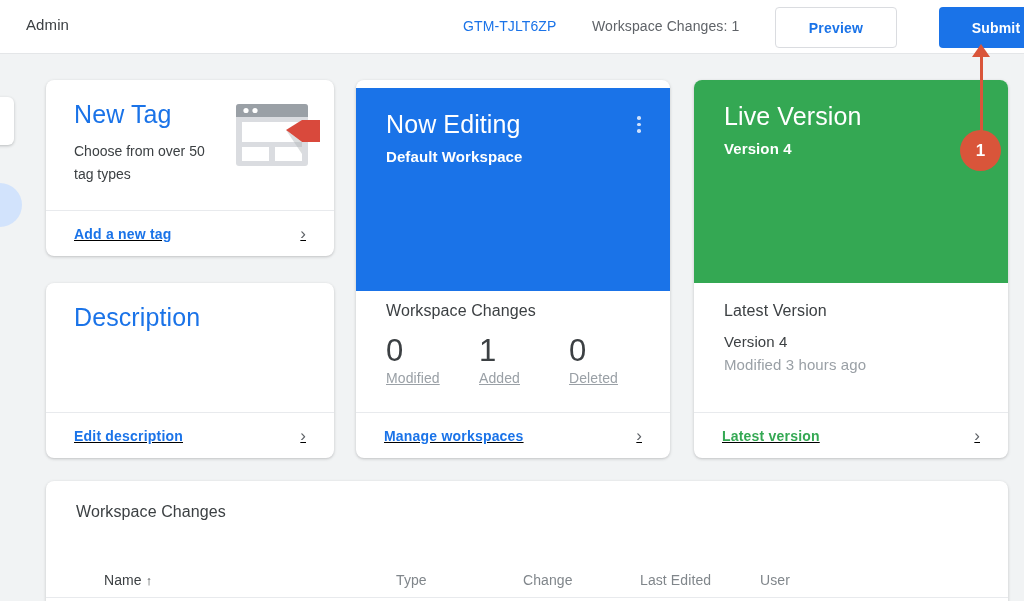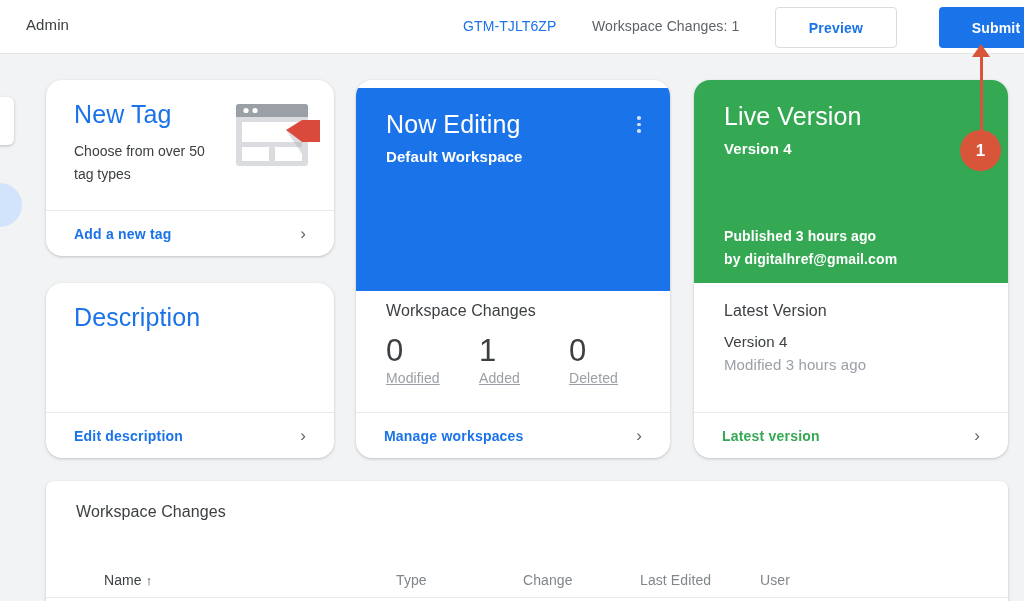--- a/index.html
+++ b/index.html
@@ -59,31 +59,32 @@
   .rail-circle {
     position: absolute; left: -22px; top: 183px;
     width: 44px; height: 44px; border-radius: 50%;
     background: #d2e3fc;
   }
 
   
   .card {
     position: absolute;
     background: #fff;
-    border-radius: 16px;
+    border-radius: 8px;
     box-shadow: 0 1px 2px rgba(60,64,67,.16), 0 1px 3px 1px rgba(60,64,67,.08);
     overflow: hidden;
   }
   .card-footer {
     position: absolute; left: 0; bottom: 0;
     width: 100%; height: 46px;
     border-top: 1px solid #e8eaed;
     display: flex; align-items: center;
     padding: 0 28px 0 28px;
     cursor: pointer;
+    text-decoration: underline;
   }
   .card-footer .flabel {
     font-size: 14px; font-weight: bold; letter-spacing: .2px;
   }
   .chev {
     margin-left: auto; color: #5f6368;
     font-size: 17px; line-height: 1;
   }
 
   
@@ -287,24 +288,20 @@
   <div class="card-footer">
     <span class="flabel" style="color:#1a73e8">Manage workspaces</span>
     <span class="chev">›</span>
   </div>
 </div>
 
 <div class="card" id="card-live">
   <div class="lv-head">
     <div class="lv-title">Live Version</div>
     <div class="lv-sub">Version 4</div>
-    <div class="lv-pub">
-      <div>Published 3 hours ago</div>
-      <div>by digitalhref@gmail.com</div>
-    </div>
   </div>
   <div class="lv-latest-title">Latest Version</div>
   <div class="lv-ver">Version 4</div>
   <div class="lv-mod">Modified 3 hours ago</div>
   <div class="card-footer">
     <span class="flabel" style="color:#34a853">Latest version</span>
     <span class="chev">›</span>
   </div>
 </div>
 

